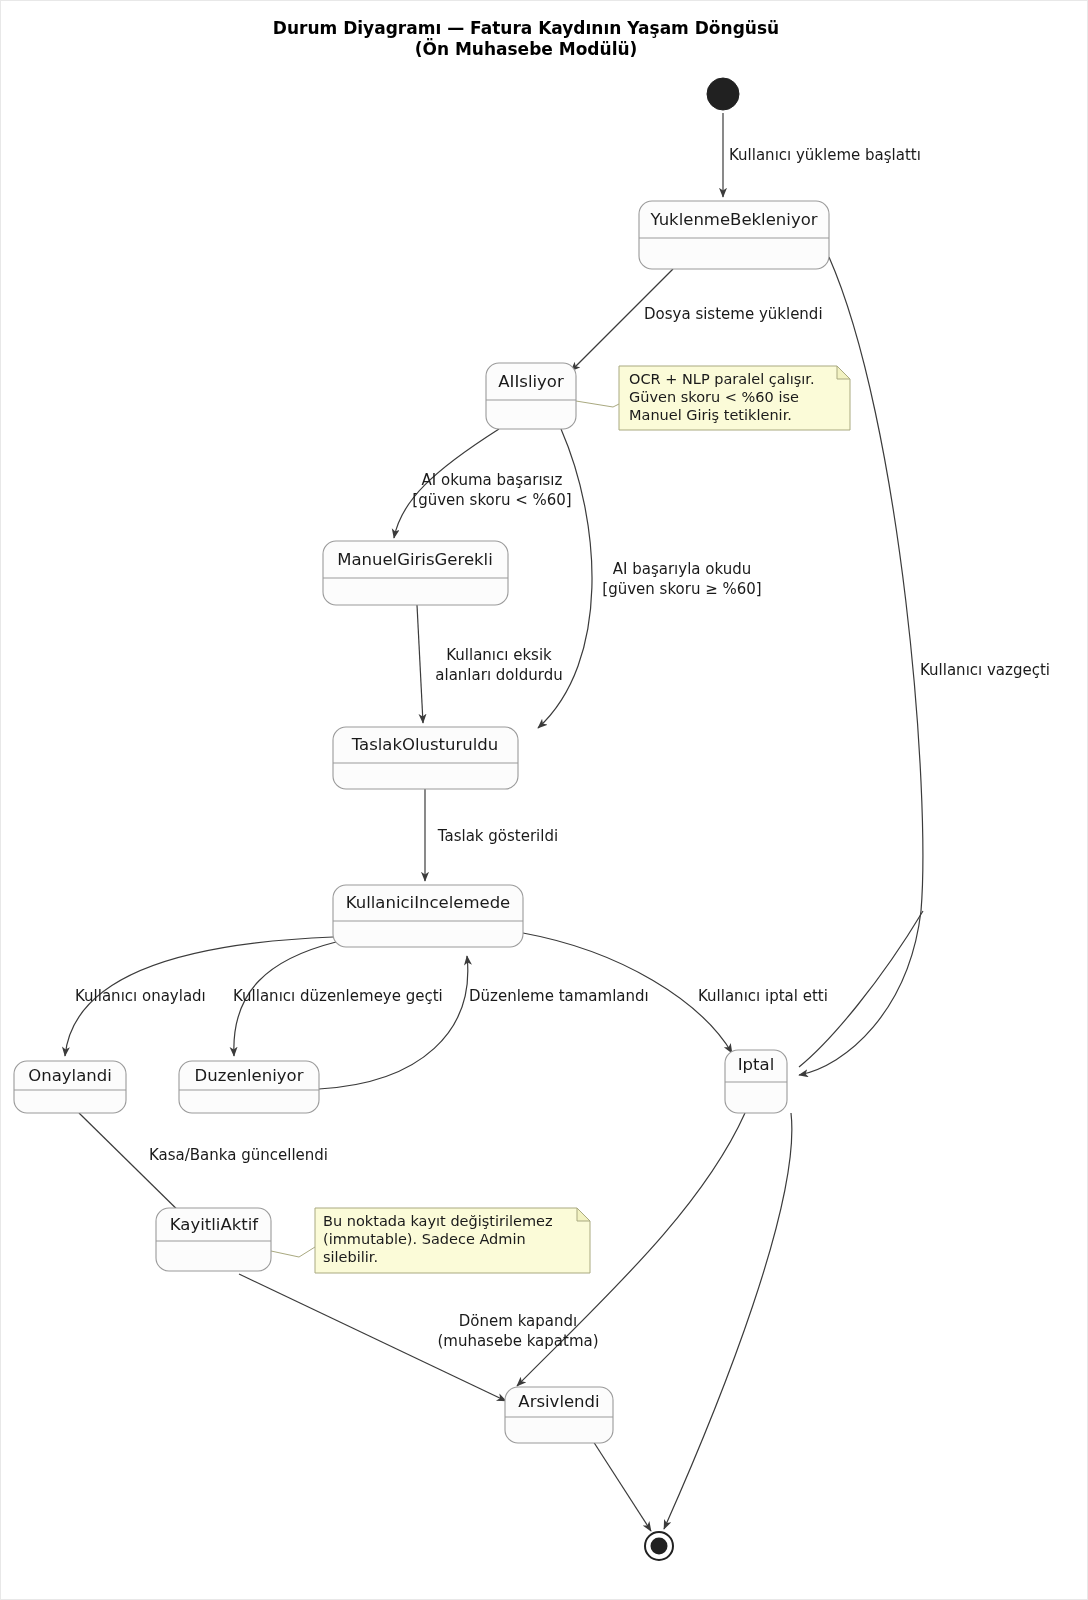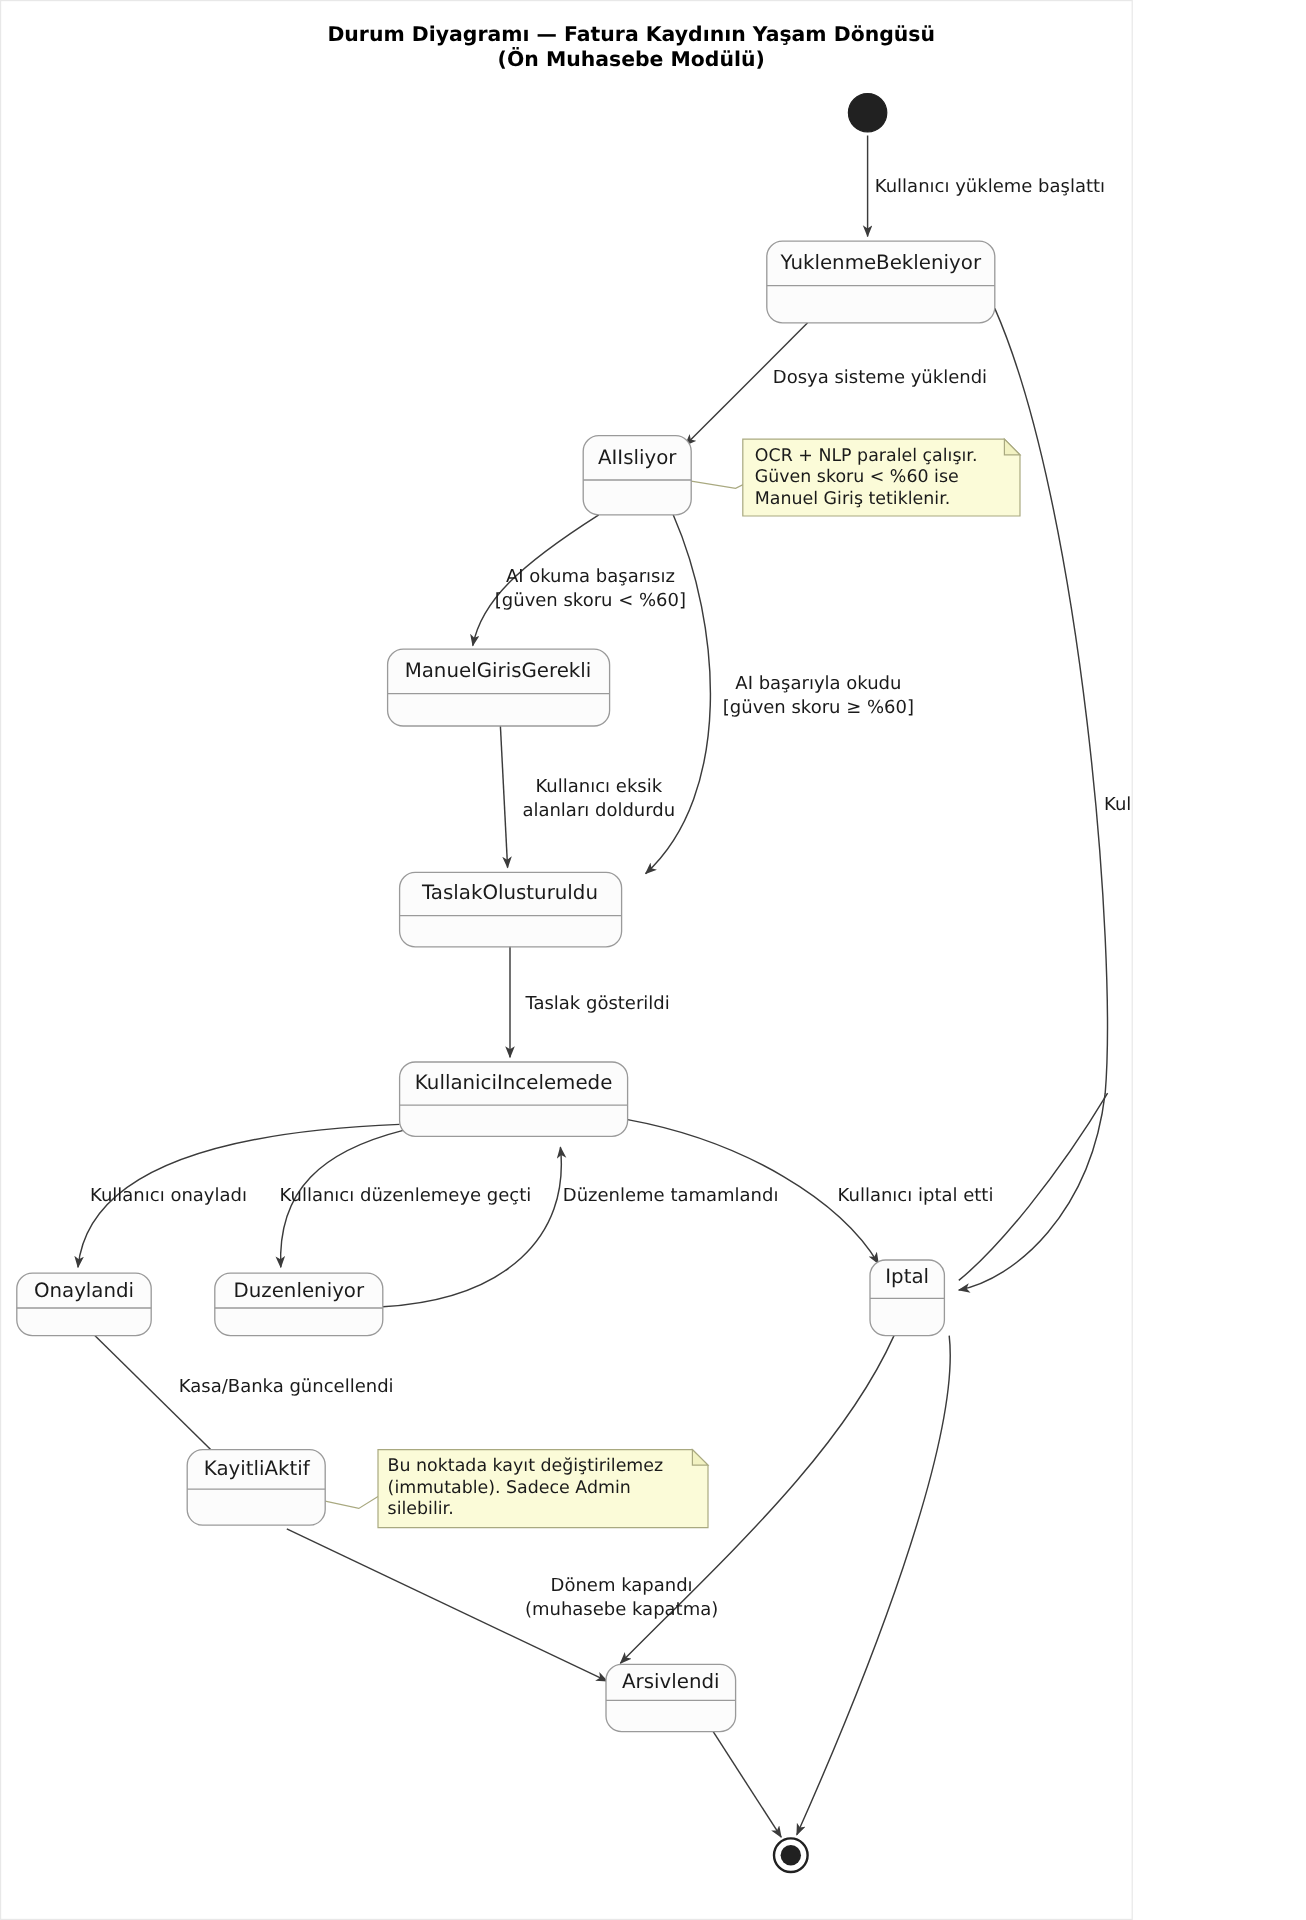--- a/index.html
+++ b/index.html
@@ -5,21 +5,21 @@
   html, body {
     margin: 0;
     padding: 0;
     background: #ffffff;
   }
   body {
     font-family: "DejaVu Sans", sans-serif;
   }
   #diagram-root {
     position: relative;
-    width: 944px;
+    width: 1088px;
     height: 1600px;
     background: #ffffff;
     box-sizing: border-box;
     border: 1px solid #e8e8e8;
     overflow: hidden;
   }
   svg#state-diagram {
     display: block;
     width: 1088px;
     height: 1600px;

